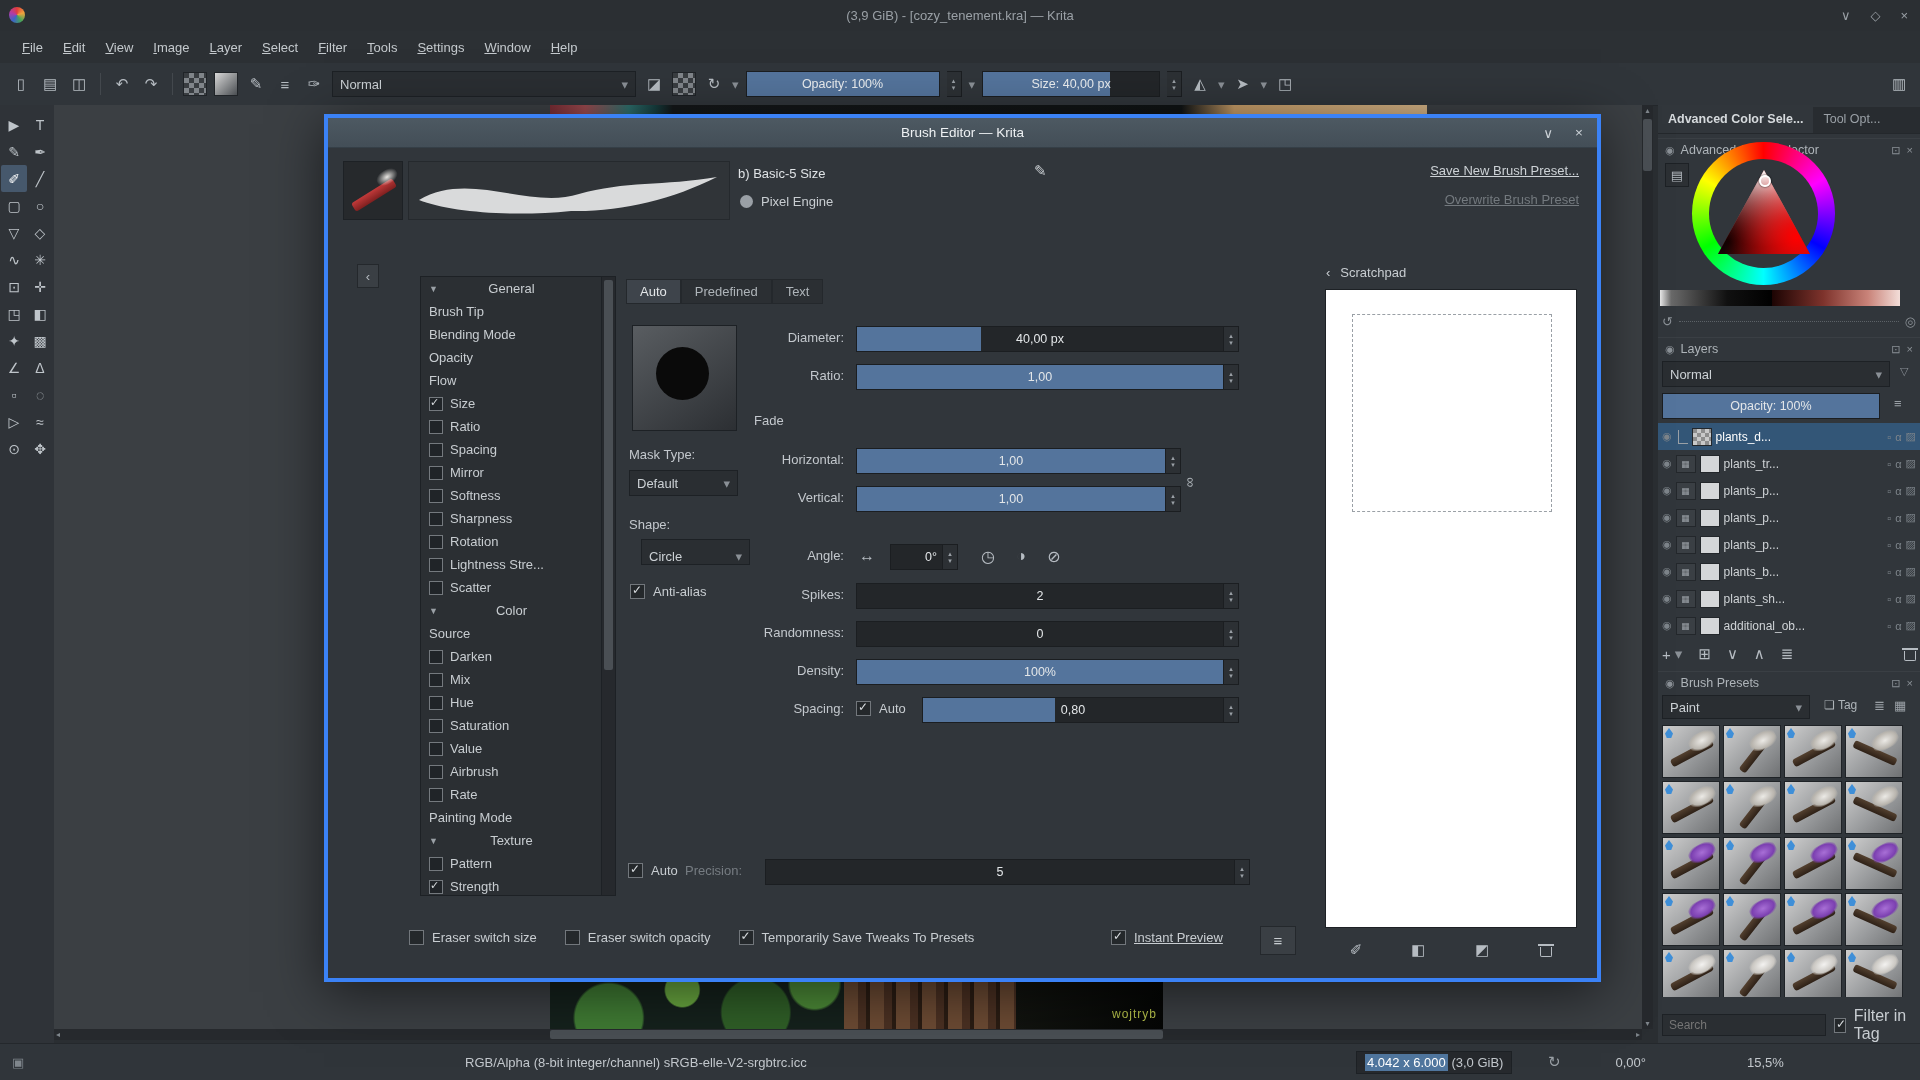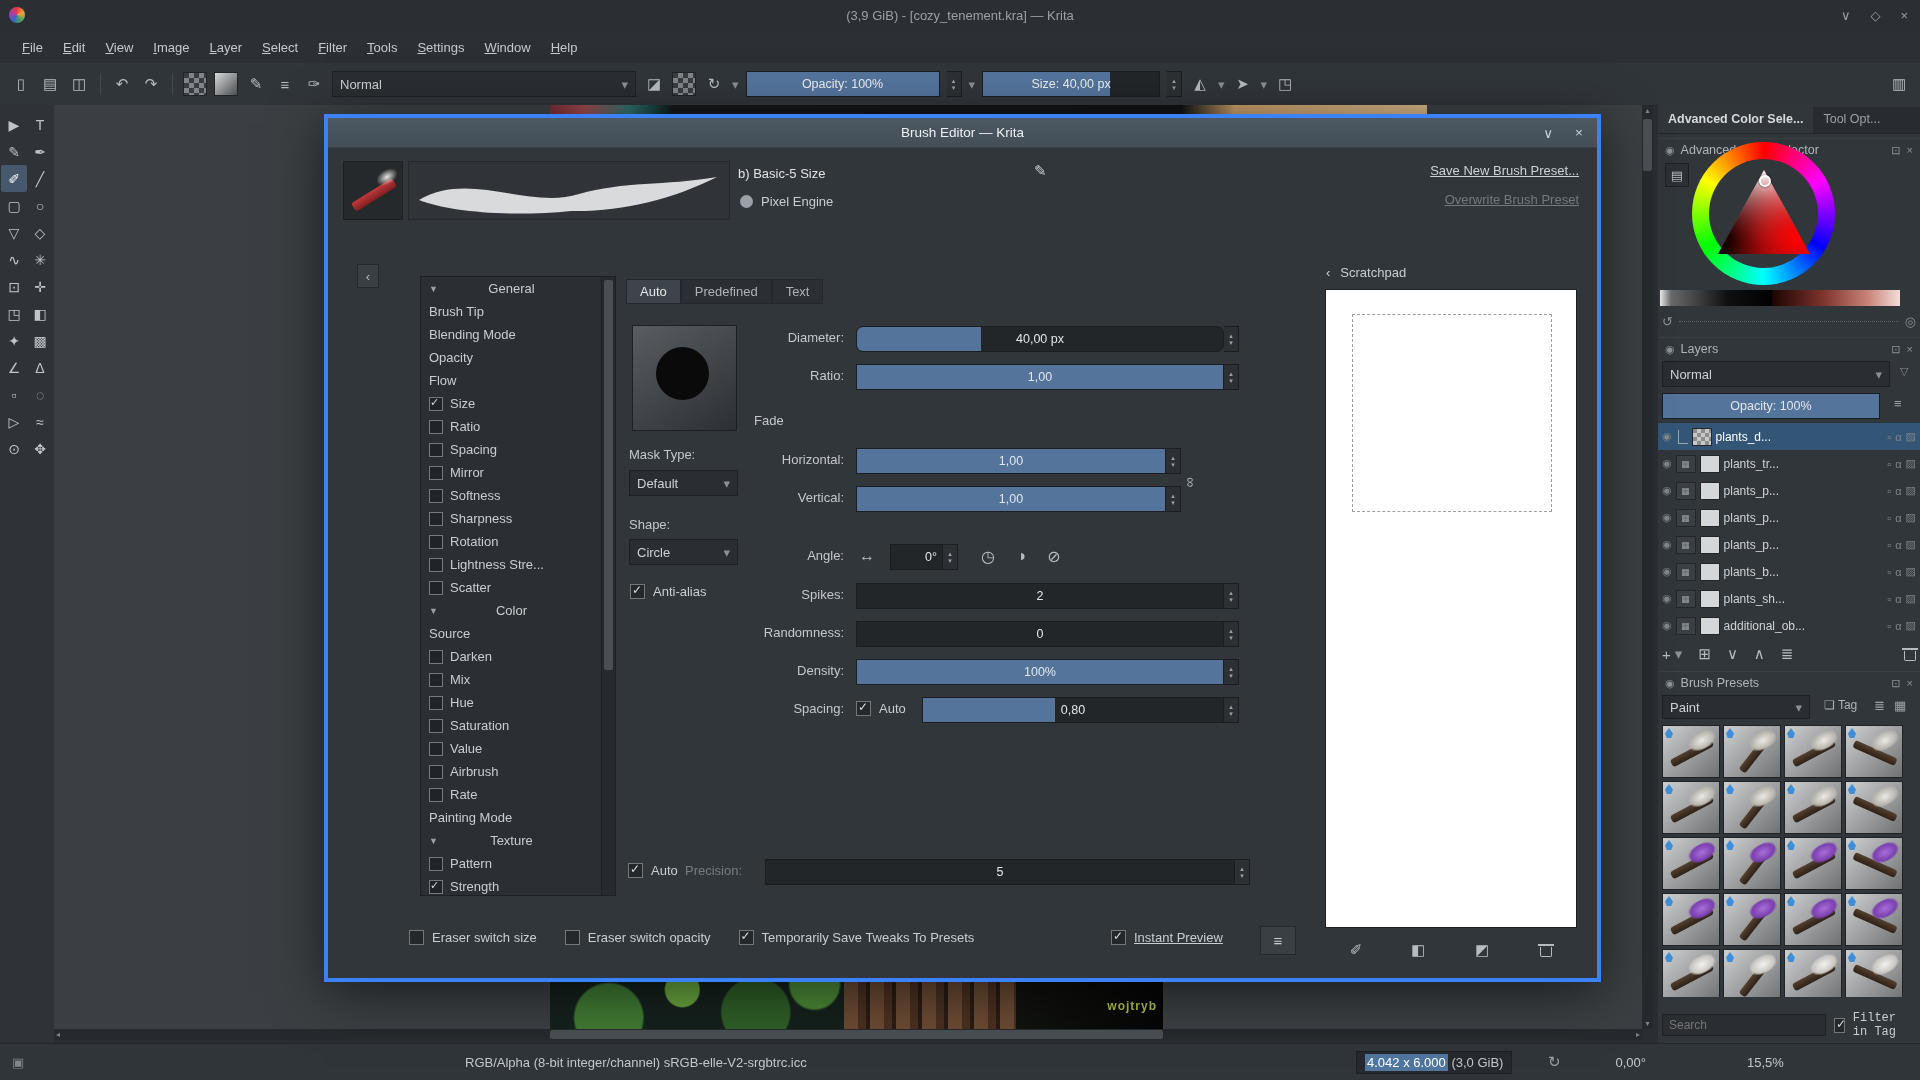--- a/index.html
+++ b/index.html
@@ -40,21 +40,21 @@
   .art-top{position:absolute;left:496px;top:0;width:877px;height:9px;
       background:linear-gradient(to right,#7a2d35 0%,#9c4a4f 4%,#2e6f6d 9%,#173f40 12%,#141719 14%,#101314 72%,#c49a66 78%,#d3b285 100%);}
   .art-bottom{position:absolute;left:496px;bottom:0;width:613px;height:56px;display:flex;overflow:hidden;background:#0c0f0e;}
   .art-foliage{width:48%;height:100%;
       background:radial-gradient(circle at 20% 80%,#3f7a33 0 14%,transparent 15%),
                  radial-gradient(circle at 45% 30%,#68a63f 0 10%,transparent 11%),
                  radial-gradient(circle at 70% 70%,#2f5e27 0 16%,transparent 17%),
                  radial-gradient(circle at 90% 20%,#4c8a37 0 9%,transparent 10%),#15211c;}
   .art-planks{width:28%;height:100%;background:repeating-linear-gradient(90deg,#6b4a33 0 14px,#4a3022 14px 22px,#2a1c13 22px 26px);}
   .art-dark{flex:1;height:100%;background:linear-gradient(to right,#11130f,#050605);position:relative;}
-  .watermark{position:absolute;right:6px;bottom:16px;color:#b7c24b;font-size:12px;font-weight:bold;letter-spacing:1px;}
+  .watermark{position:absolute;right:6px;bottom:8px;color:#b7c24b;font-size:12px;font-weight:normal;letter-spacing:1px;}
   
   .vscroll{position:absolute;left:1642px;top:105px;width:11px;height:924px;background:#26292d;}
   .vscroll .handle{position:absolute;left:1px;right:1px;top:14px;height:52px;background:#4a4f54;border-radius:2px;}
   .vscroll .sarr{position:absolute;left:0;right:0;text-align:center;color:#7f868c;font-size:8px;}
   .hscroll{position:absolute;left:54px;top:1029px;width:1588px;height:11px;background:#26292d;}
   .hscroll .handle{position:absolute;top:1px;bottom:1px;left:496px;width:613px;background:#4a4f54;border-radius:2px;}
   .hscroll .sarr{position:absolute;top:0;bottom:0;display:flex;align-items:center;color:#7f868c;font-size:8px;}
   
   .statusbar{position:absolute;left:0;bottom:0;right:0;height:36px;background:#30353a;border-top:1px solid #24282c;}
   .sb-item{position:absolute;top:0;height:36px;display:flex;align-items:center;color:#c3c8cd;}
@@ -607,21 +607,21 @@
         <div class="preset-cell">
           <i class="ph"></i>
           <i class="pb"></i>
           <i class="pt"></i>
         </div>
       </div>
 
     <div class="dsearch">
       <input class="search-input" placeholder="Search" style="">
       <span class="cb on"></span>
-      <span style="font-size:12px;font-family:Liberation Mono, monospace;">Filter in Tag</span>
+      <span style="font-size:16px;">Filter in Tag</span>
     </div>
   </div>
 
   <div class="statusbar">
     <div class="sb-item" style="left:12px;color:#7f868c;">▣</div>
     <div class="sb-item" style="left:465px;">RGB/Alpha (8-bit integer/channel)  sRGB-elle-V2-srgbtrc.icc</div>
     <div class="sb-item" style="left:1356px;">
       <span class="membox">
         <span class="sel">4.042 x 6.000</span><span> (3,0 GiB)</span>
       </span>
@@ -827,21 +827,21 @@
         <span class="dtab2"><span>Predefined</span></span>
         <span class="dtab2"><span>Text</span></span>
       </div>
 
     <div class="tip-preview">
         <div class="dot"></div>
       </div>
 
     <div class="albl" style="left:330px;top:212px;width:186px;">Diameter:</div>
     <div class="srow" style="left:528px;top:208px;">
-      <span class="kslider" style="width:366px;border-radius:7px;">
+      <span class="kslider" style="width:366px;">
           <span class="fill" style="width: 34%;"></span>
           <span class="val">40,00 px</span>
         </span>
         <span class="spin"></span>
     </div>
 
     <div class="albl" style="left:330px;top:250px;width:186px;">Ratio:</div>
     <div class="srow" style="left:528px;top:246px;">
       <span class="kslider" style="width:366px;">
           <span class="fill" style="width: 100%;"></span>
@@ -870,21 +870,21 @@
     <div class="srow" style="left:528px;top:368px;">
       <span class="kslider" style="width:308px;">
           <span class="fill" style="width: 100%;"></span>
           <span class="val">1,00</span>
         </span>
         <span class="spin"></span>
     </div>
     <span class="chain">∞</span>
 
     <div class="abs" style="left:301px;top:399px;color:#c3c8cd;">Shape:</div>
-    <span class="combo abs" style="left:301px;top:421px;width:93px;">
+    <span class="combo abs" style="left:313px;top:421px;width:93px;align-items:flex-end;">
       <span>Circle</span>
       <span class="caret" style="margin-left:auto;"></span>
     </span>
 
     <div class="albl" style="left:380px;top:430px;width:136px;">Angle:</div>
     <span class="cbtn" style="left:527px;top:426px;">↔</span>
     <div class="angle-box" style="left:562px;top:426px;">
       <span class="angle-val">0°</span>
         <span class="spin"></span>
     </div>

